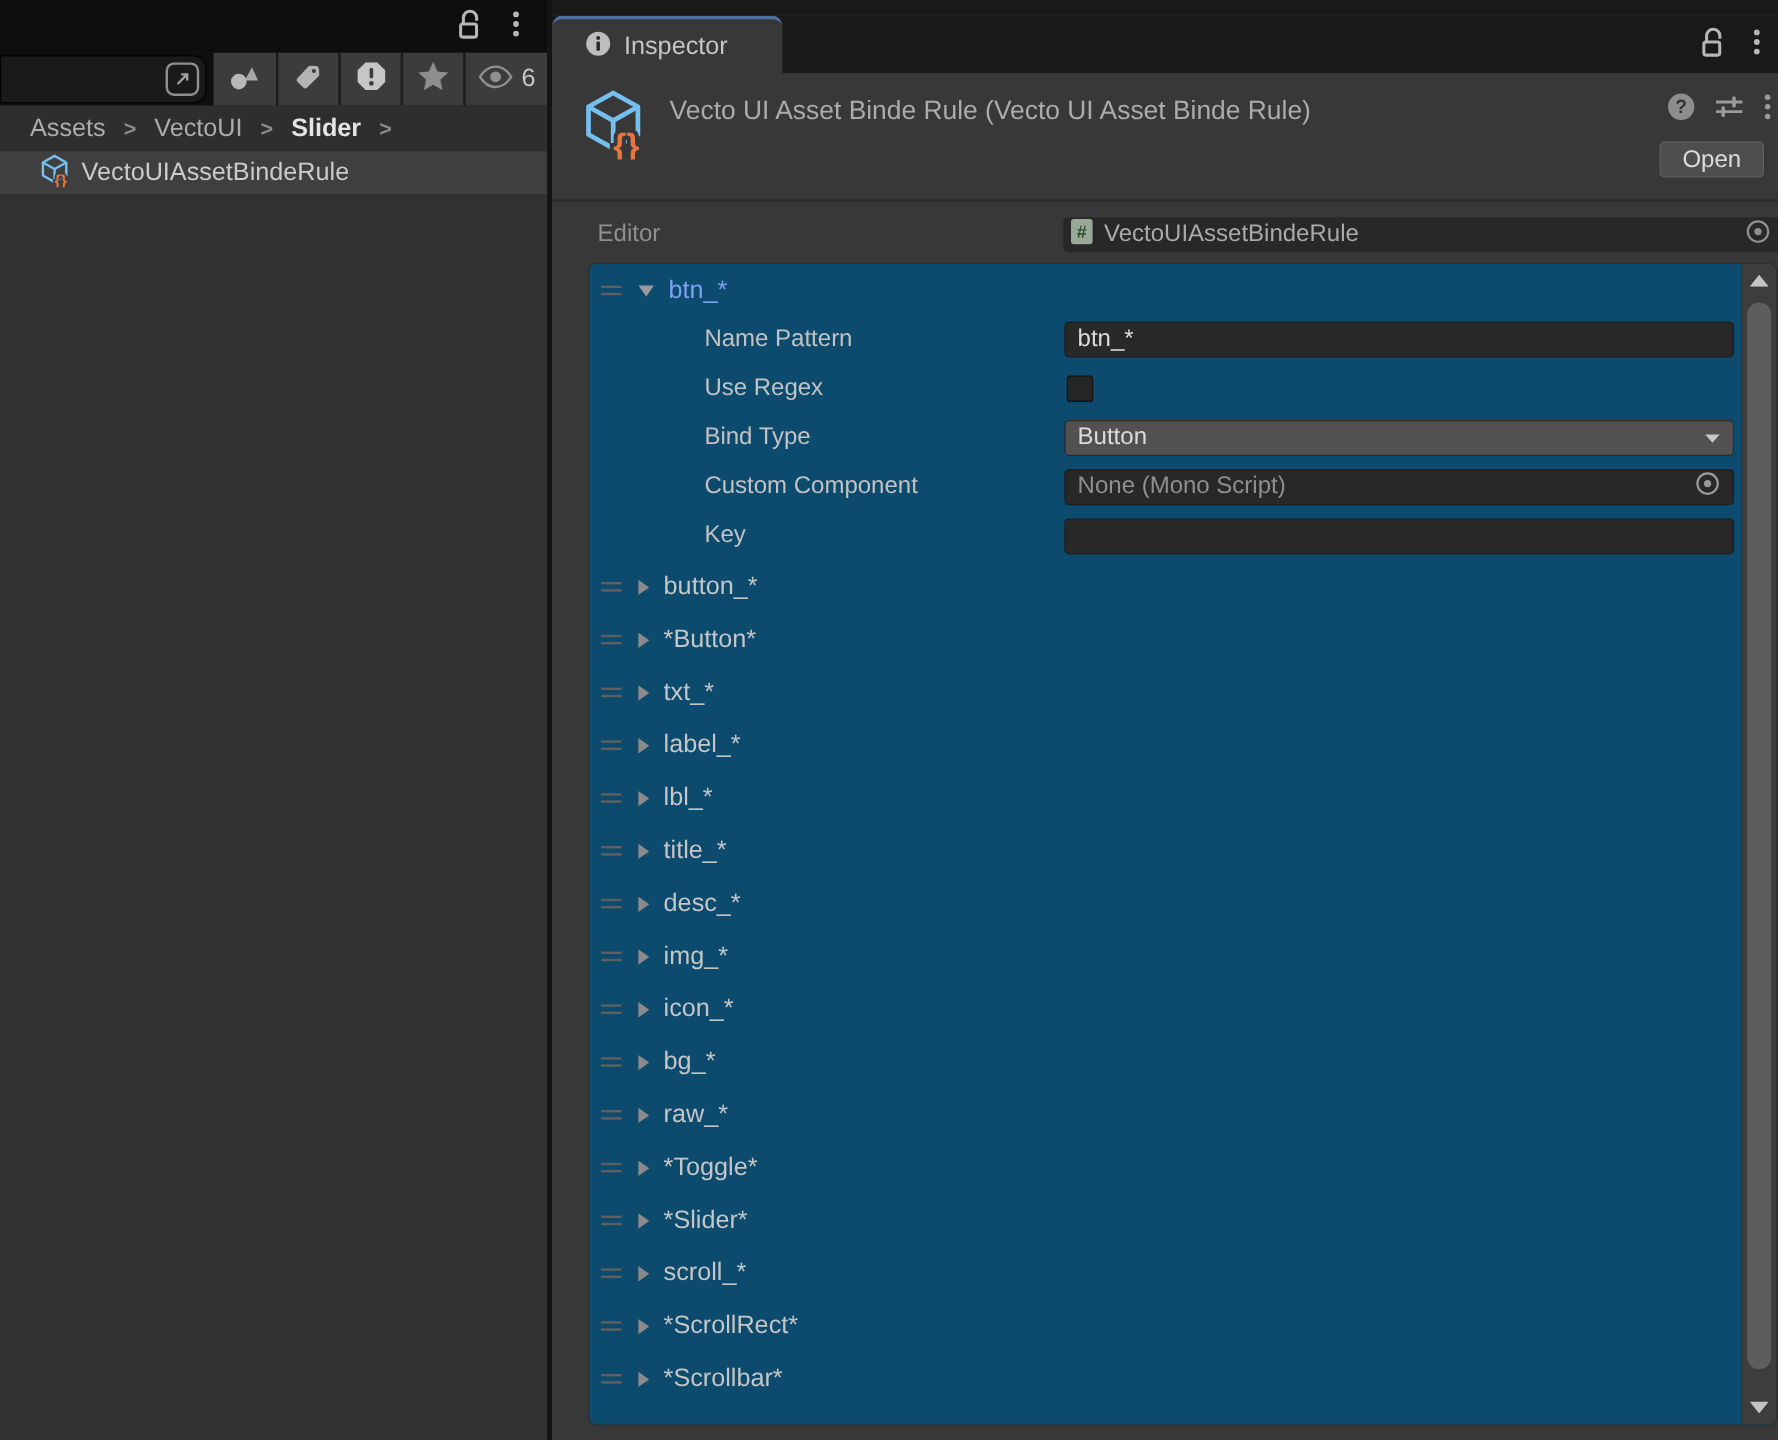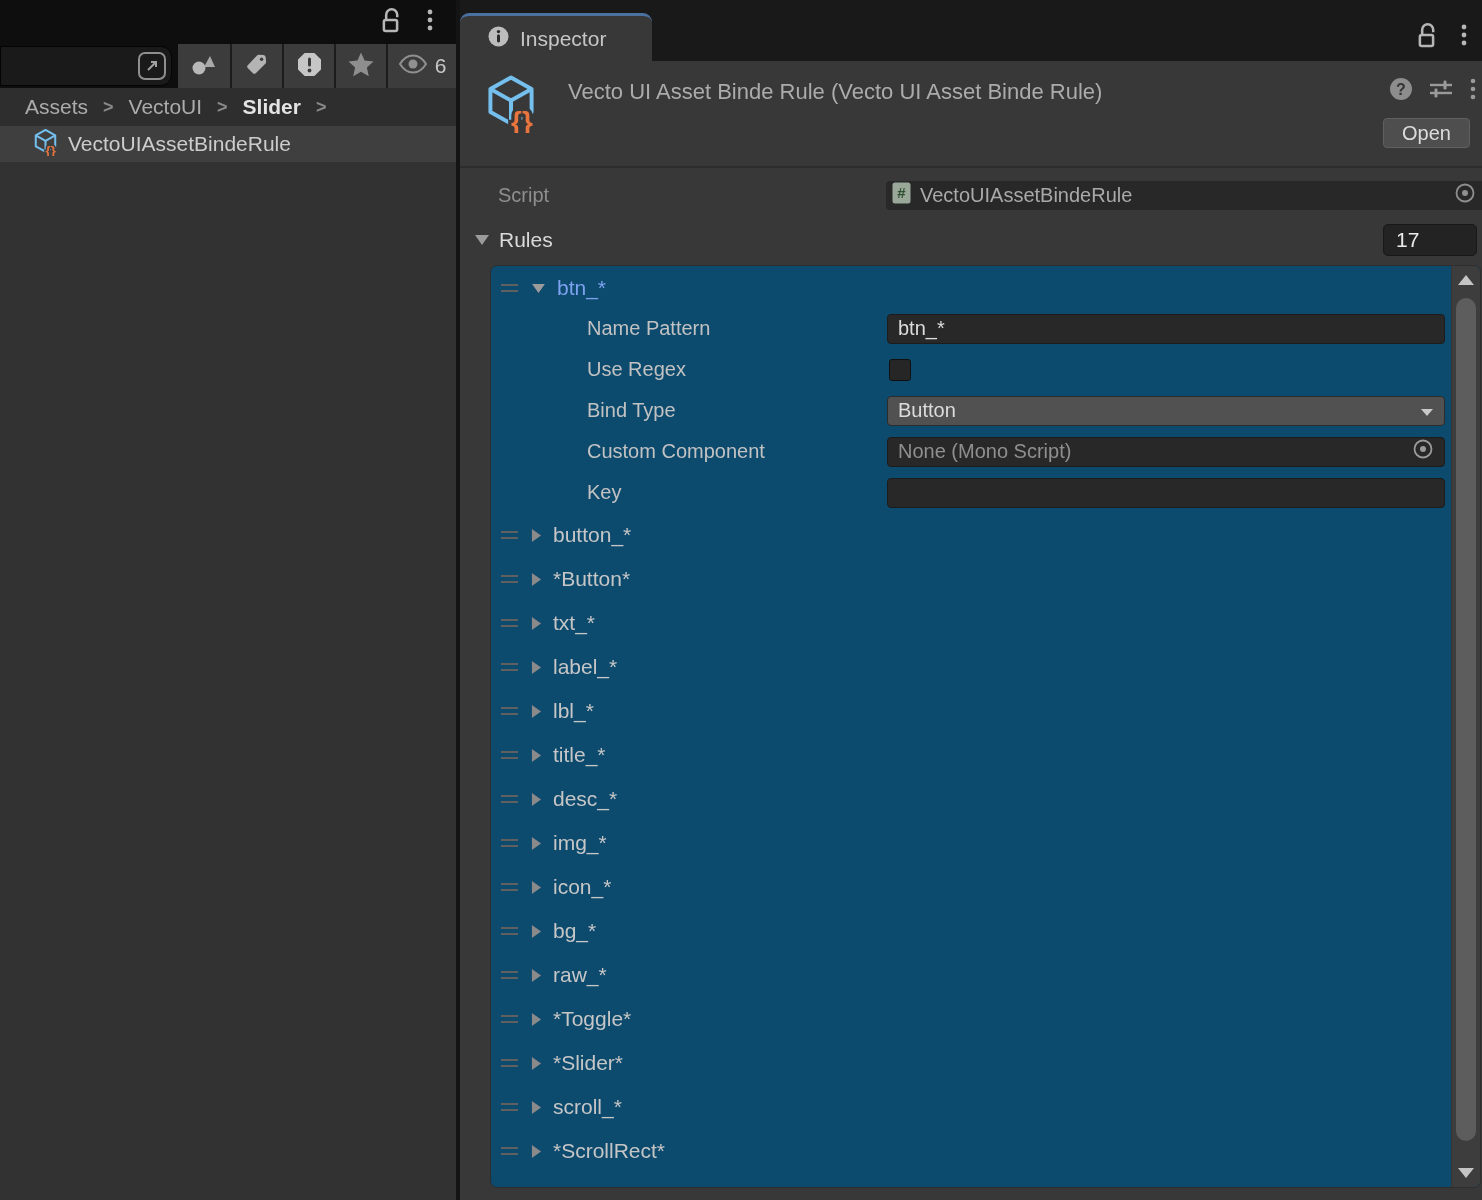--- a/index.html
+++ b/index.html
@@ -40,21 +40,21 @@
   .inspector { flex:1; min-width:0; display:flex; flex-direction:column; background:#383838;margin-top:13px; }
   .tabbar { height:48px; background:#191919; position:relative; display:flex; align-items:flex-end; }
   .tab { width:192px; height:48px; background:#383838; border-radius:9px 9px 0 0;
          border-top:3px solid #4a72a1; display:flex; align-items:center; gap:11px; padding-left:28px; }
   .tab-label { color:#c6c6c6; font-size:21px; }
   .tabbar-icons { position:absolute; right:14px; top:0; height:48px; display:flex;
                   align-items:center; gap:20px; }
 
   .insp-header { height:107px; background:#383838; position:relative; border-bottom:2px solid #2c2c2c; }
   .so-icon-large { position:absolute; left:23px; top:12px; }
-  .insp-title { position:absolute; left:108px; top:18px; color:#ababab; font-size:22px; white-space:nowrap; }
+  .insp-title { position:absolute; left:98px; top:18px; color:#ababab; font-size:22px; white-space:nowrap; }
   .header-icons { position:absolute; right:5px; top:15px; display:flex; gap:15px; align-items:center; }
   .open-btn { position:absolute; right:12px; top:57px; width:87px; height:30px; background:#4e4e4e;
               border:1px solid #606060; border-radius:4px; color:#dcdcdc; font-size:20px;
               display:flex; align-items:center; justify-content:center;
               font-family:"Liberation Sans", sans-serif; }
 
   .script-row { margin-top:12px; height:30px; display:flex; align-items:center; }
   .script-label { width:426px; padding-left:38px; color:#8f8f8f; font-size:20px; }
   .script-field { flex:1; height:29px; background:#282828; border-radius:4px 0 0 4px;
                   display:flex; align-items:center; gap:9px; padding:0 6px 0 6px; }
@@ -268,47 +268,38 @@
             <circle cx="4" cy="13" r="2.3" fill="#9a9a9a"></circle>
             <circle cx="4" cy="21" r="2.3" fill="#9a9a9a"></circle>
           </svg>
         </span>
       </div>
 
       <button class="open-btn">Open</button>
     </div>
 
     <div class="script-row">
-      <span class="script-label">Script</span>
+      <span class="script-label">Editor</span>
       <div class="script-field">
         <span>
           <svg width="19" height="22" viewBox="0 0 19 22">
             <rect x="0.5" y="0.5" width="18" height="21" rx="2.5" fill="#9aa89a"></rect>
             <text x="9.5" y="16" text-anchor="middle" fill="#2e4f30" font-size="15" font-weight="bold" font-family="Liberation Sans, sans-serif">#</text>
           </svg>
         </span>
         <span class="script-value">VectoUIAssetBindeRule</span>
         <span>
           <svg width="22" height="22" viewBox="0 0 22 22">
             <circle cx="11" cy="11" r="8.5" fill="none" stroke="#8f8f8f" stroke-width="1.8"></circle>
             <circle cx="11" cy="11" r="3" fill="#8f8f8f"></circle>
           </svg>
         </span>
       </div>
     </div>
 
-    <div class="rules-row">
-      <span class="rules-fold">
-        <svg width="16" height="12" viewBox="0 0 16 12">
-            <path d="M1 1 H15 L8 11 Z" fill="#9b9b9b"></path>
-          </svg>
-      </span>
-      <span class="rules-label">Rules</span>
-      <div class="rules-count">17</div>
-    </div>
 
     <div class="rules-list">
       <div class="list-content">
 
         <div class="rule-row expanded-header">
           <span class="drag-handle"></span>
           <span class="fold">
             <svg width="15" height="11" viewBox="0 0 16 12">
                 <path d="M1 1 H15 L8 11 Z" fill="#9b9b9b"></path>
               </svg>

